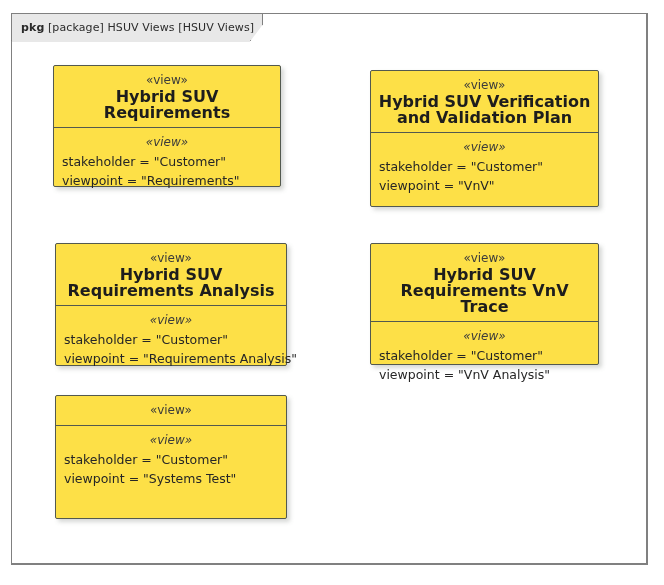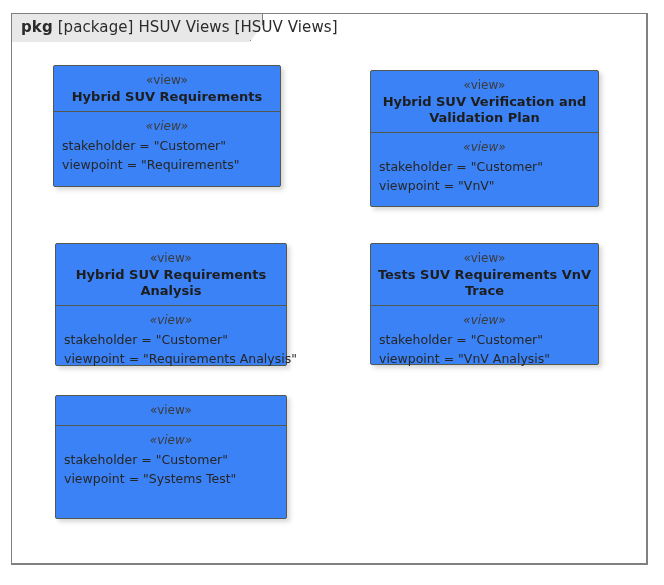--- a/index.html
+++ b/index.html
@@ -55,59 +55,59 @@
     top: 13px;
     width: 252px;
     height: 28px;
     box-sizing: border-box;
     display: flex;
     align-items: center;
     padding-left: 10px;
     white-space: nowrap;
   }
   .pkg-tab-label {
-    font-size: 15px;
+    font-size: 11px;
     color: #2b2b2b;
     letter-spacing: 0.1px;
   }
   .pkg-tab-label .kw {
     font-weight: bold;
   }
   
   .pkg-tab-mask {
     position: absolute;
     left: 12px;
     top: 39px;
     width: 238px;
     height: 3px;
     background: #e8e8e8;
   }
 
   
   .view-block {
     position: absolute;
-    background: #3b82f6;
+    background: #fde047;
     border: 1px solid #53594f;
     box-sizing: border-box;
     box-shadow: 3px 3px 4px rgba(120,125,118,0.30);
     border-radius: 2px;
   }
   .vb-header {
     padding: 7px 6px 6px 6px;
     text-align: center;
     border-bottom: 1px solid #53594f;
   }
   .vb-stereo {
     font-size: 12px;
     color: #3b3b3b;
     line-height: 15px;
     margin-bottom: 1px;
   }
   .vb-name {
-    font-size: 13px;
+    font-size: 16px;
     font-weight: bold;
     color: #1d1d1d;
     line-height: 16px;
   }
   .vb-body {
     padding: 6px 8px 8px 8px;
   }
   .vb-compartment-label {
     font-size: 12px;
     font-style: italic;
@@ -176,21 +176,21 @@
     <div class="vb-body">
       <div class="vb-compartment-label">«view»</div>
       <div class="vb-prop">stakeholder = "Customer"</div>
       <div class="vb-prop">viewpoint = "Requirements Analysis"</div>
     </div>
   </div>
 
   <div class="view-block" id="block-hybrid-suv-requirements-vnv-trace">
     <div class="vb-header">
       <div class="vb-stereo">«view»</div>
-      <div class="vb-name">Tests SUV Requirements VnV Trace</div>
+      <div class="vb-name">Hybrid SUV Requirements VnV Trace</div>
     </div>
     <div class="vb-body">
       <div class="vb-compartment-label">«view»</div>
       <div class="vb-prop">stakeholder = "Customer"</div>
       <div class="vb-prop">viewpoint = "VnV Analysis"</div>
     </div>
   </div>
 
   <div class="view-block" id="block-hybrid-suv-tests">
     <div class="vb-header">

